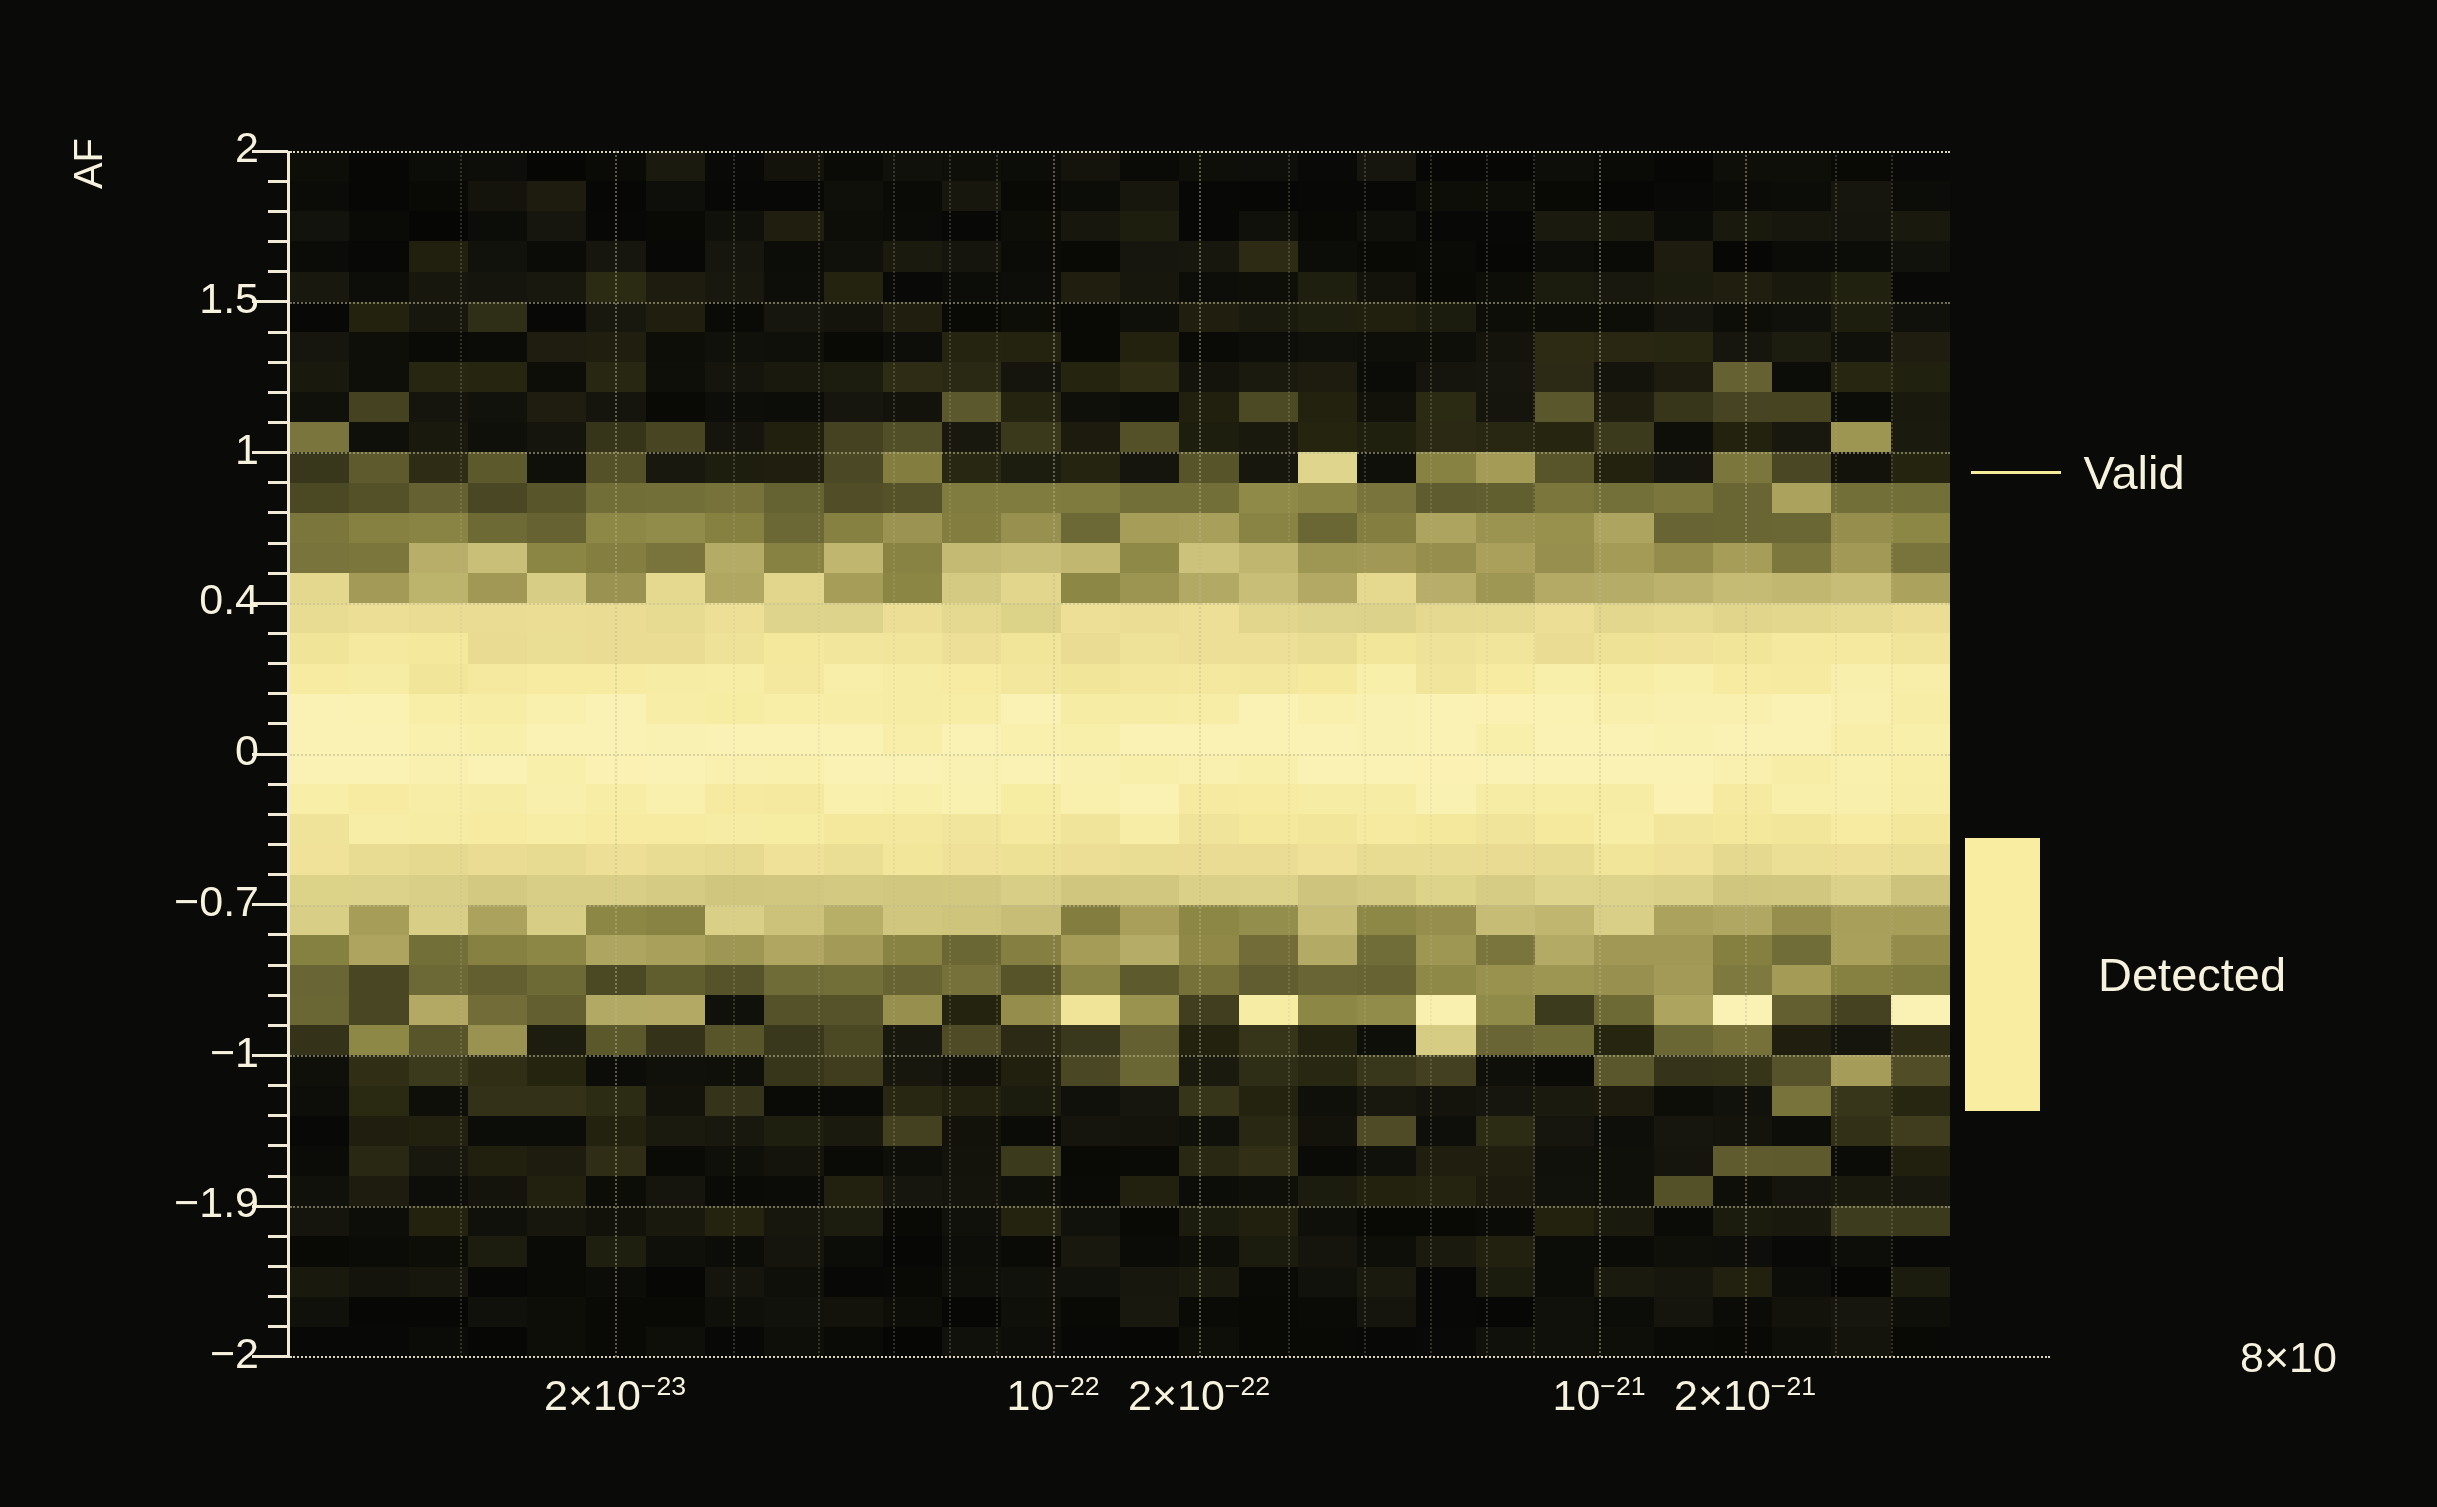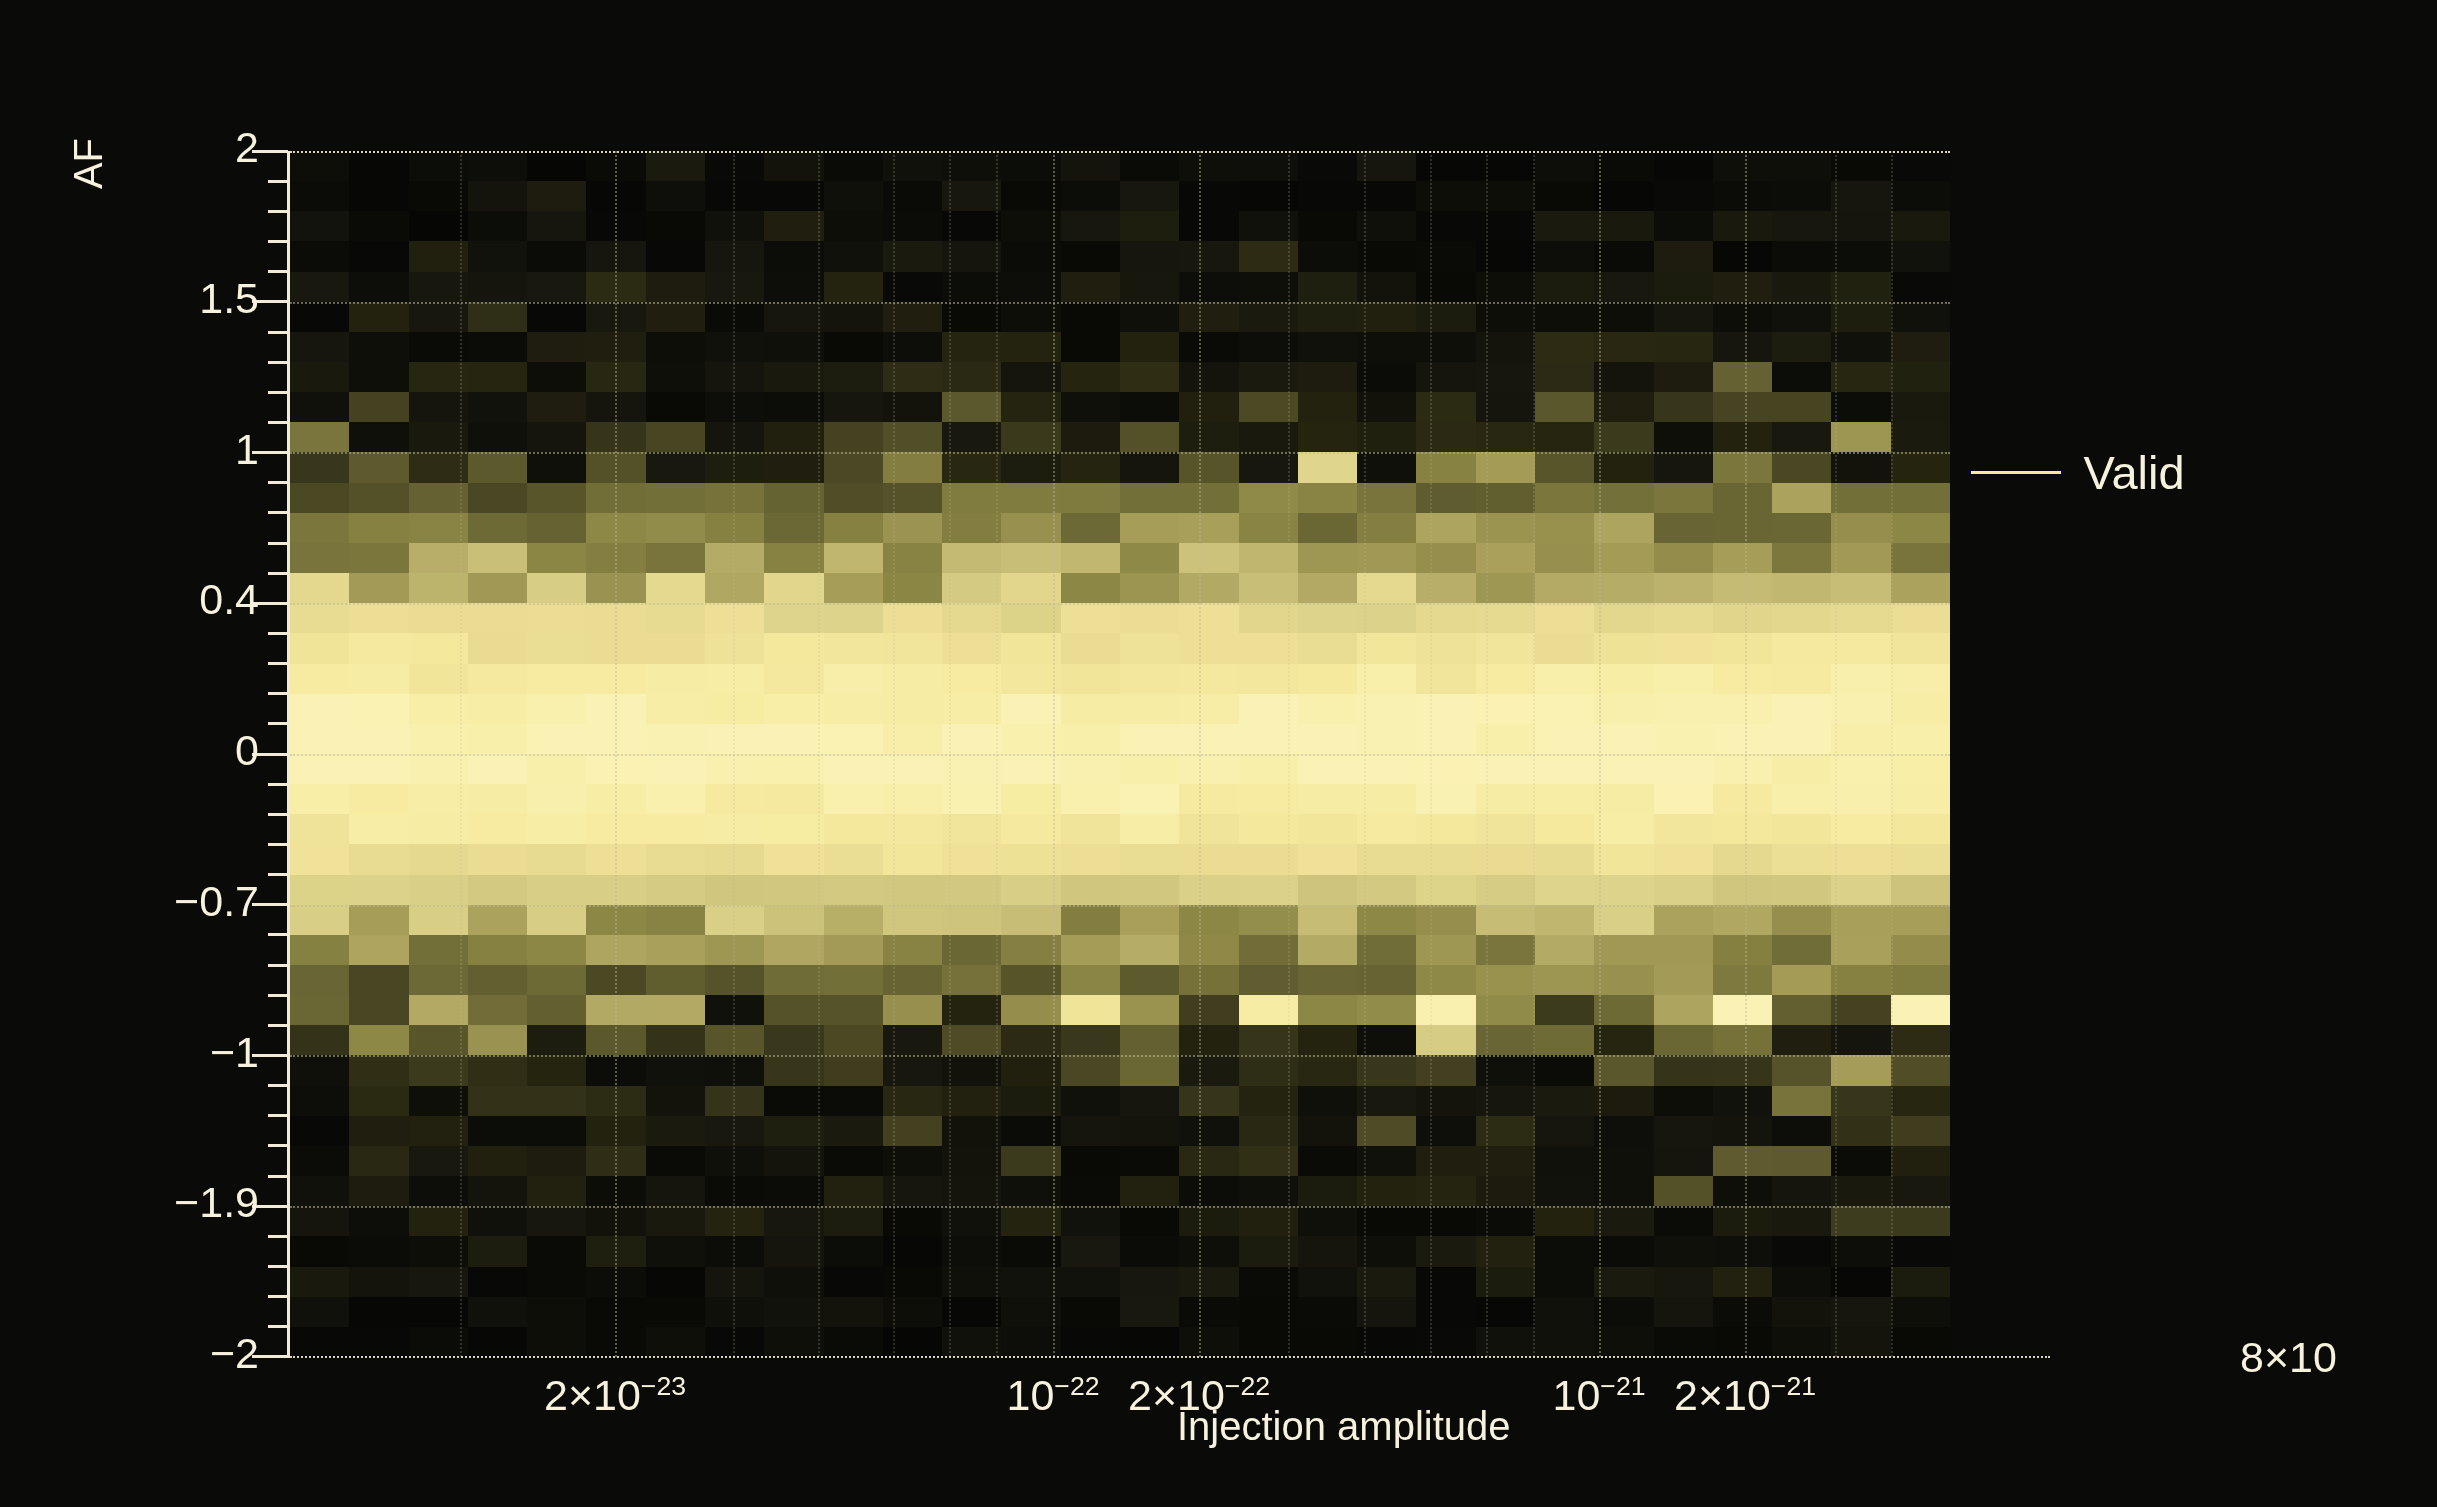--- a/index.html
+++ b/index.html
@@ -1284,23 +1284,26 @@
       <div class="ylab" style="position: absolute; left: 85px; width: 174px; top: 1332px;">−2</div>
     </div>
   <div id="xlabels">
       <div class="xlab" style="left: 615px;">2×10<sup>−23</sup></div>
       <div class="xlab" style="left: 1053px;">10<sup>−22</sup></div>
       <div class="xlab" style="left: 1199px;">2×10<sup>−22</sup></div>
       <div class="xlab" style="left: 1599px;">10<sup>−21</sup></div>
       <div class="xlab" style="left: 1745px;">2×10<sup>−21</sup></div>
     </div>
 
-  <div id="xlabel">Injection amplitude</div>
 
   <div id="legend-valid">
     <div class="swatch"></div>
     <div class="lbl">Valid</div>
   </div>
 
+  <div id="legend-detected">
+    <div class="swatch"></div>
+    <div class="lbl">Detected</div>
+  </div>
 
   <div id="stray">8×10</div>
 </div>
 
 
 </body></html>

